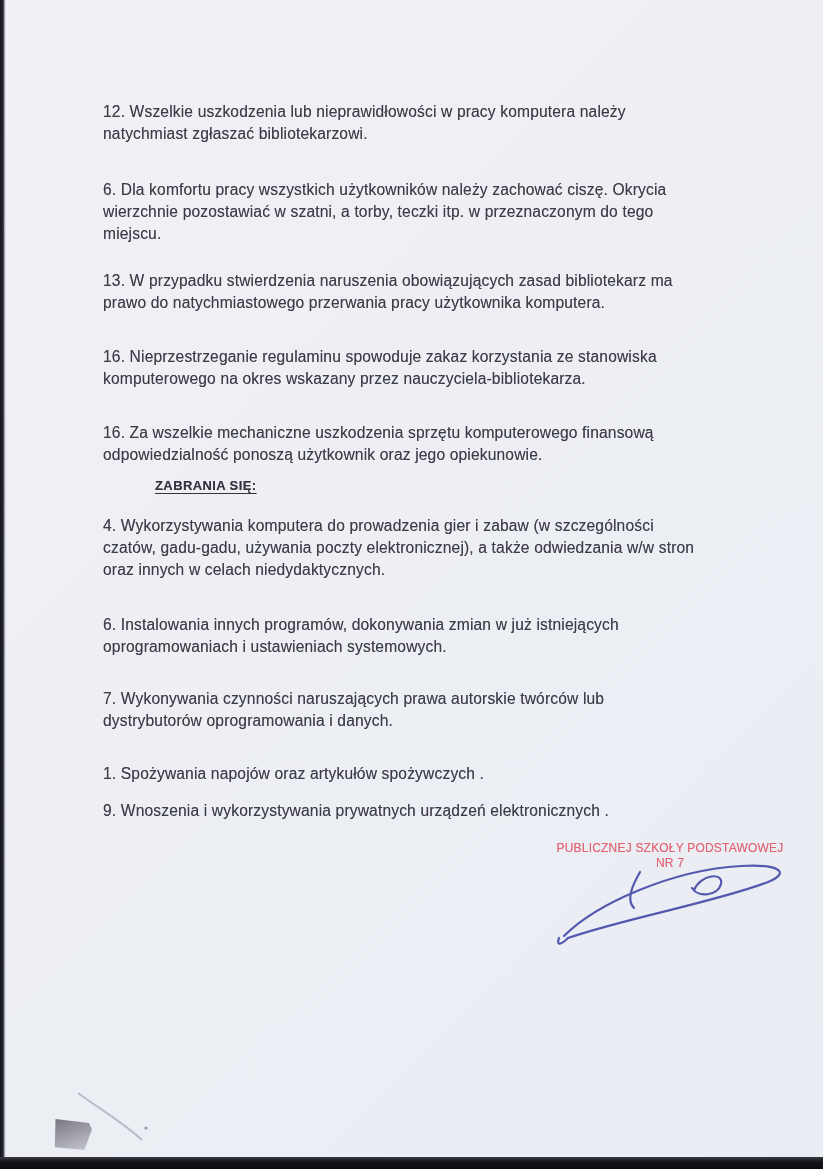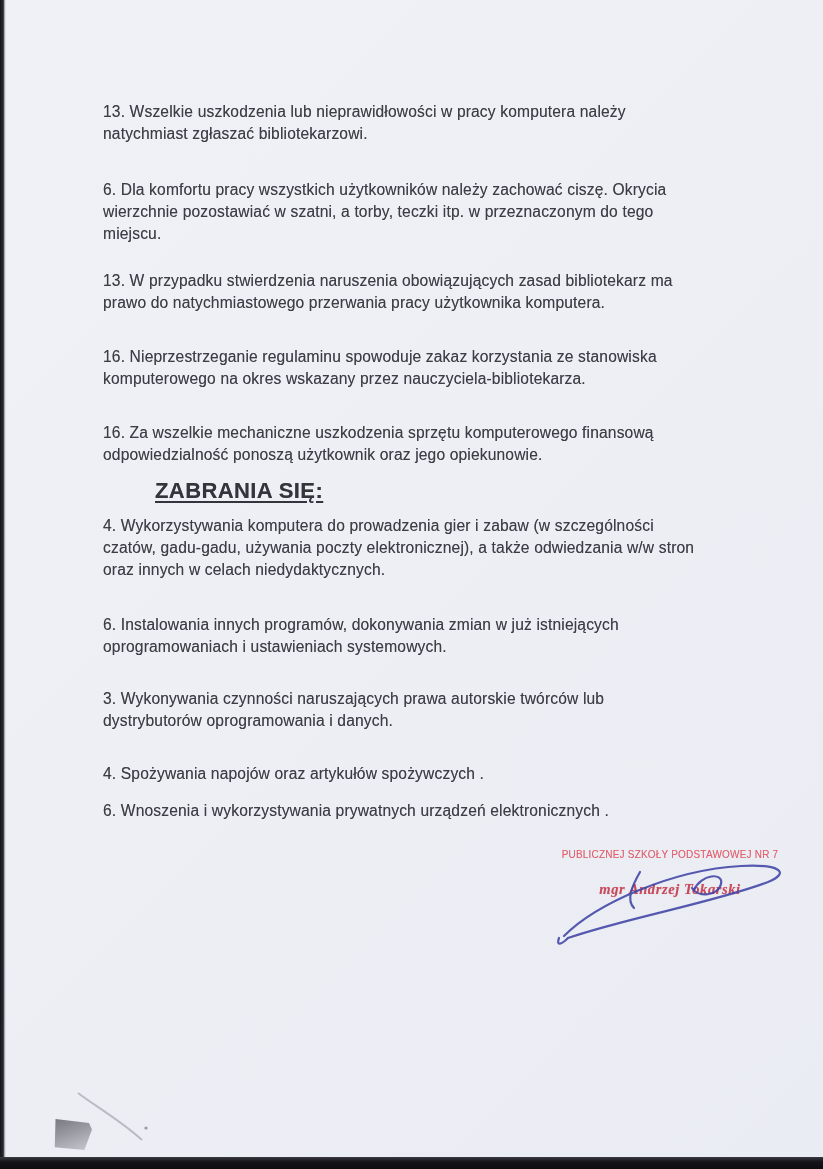--- a/index.html
+++ b/index.html
@@ -33,21 +33,21 @@
     font-size: 15.6px;
     line-height: 21.8px;
     color: #3d3d45;
     letter-spacing: 0.15px;
     white-space: pre-line;
     text-shadow: 0 0 0.5px rgba(70,70,80,0.55);
   }
   .heading {
     position: absolute;
     left: 155px;
-    font-size: 22px;
+    font-size: 13px;
     font-weight: bold;
     color: #34343c;
     letter-spacing: 0.4px;
     text-decoration: underline;
     text-underline-offset: 3px;
     text-shadow: 0 0 0.5px rgba(60,60,70,0.6);
     text-align: right;
   }
   .stamp {
     position: absolute;
@@ -57,22 +57,22 @@
   }
   .stamp-role {
     font-family: "Liberation Serif", serif;
     font-weight: bold;
     font-size: 15px;
     letter-spacing: 5px;
     color: #d4566a;
     text-shadow: 0 0 1px rgba(220,100,120,0.5);
   }
   .stamp-org {
-    margin-top: 9px;
-    font-size: 10px;
+    margin-top: 1px;
+    font-size: 12px;
     letter-spacing: 0.2px;
     color: #e2626f;
     transform: scaleY(1.05);
     text-shadow: 0 0 0.6px rgba(230,110,125,0.55);
   }
   .stamp-signer {
     margin-top: 21px;
     font-family: "Liberation Serif", serif;
     font-style: italic;
     font-weight: bold;
@@ -100,47 +100,46 @@
     left: 70px; top: 1088px;
     width: 90px; height: 60px;
   }
 </style>
 </head>
 <body>
 
 <div class="scan-left-edge"></div>
 <div class="scan-bottom-edge"></div>
 
-<div class="para" style="top:101px">13. Wszelkie uszkodzenia lub nieprawidłowości w pracy komputera należy
+<div class="para" style="top:101px">12. Wszelkie uszkodzenia lub nieprawidłowości w pracy komputera należy
 natychmiast zgłaszać bibliotekarzowi.</div>
 <div class="para" style="top:179px">6. Dla komfortu pracy wszystkich użytkowników należy zachować ciszę. Okrycia
 wierzchnie pozostawiać w szatni, a torby, teczki itp. w przeznaczonym do tego
 miejscu.</div>
 <div class="para" style="top:270px">13. W przypadku stwierdzenia naruszenia obowiązujących zasad bibliotekarz ma
 prawo do natychmiastowego przerwania pracy użytkownika komputera.</div>
 <div class="para" style="top:346px">16. Nieprzestrzeganie regulaminu spowoduje zakaz korzystania ze stanowiska
 komputerowego na okres wskazany przez nauczyciela-bibliotekarza.</div>
 <div class="para" style="top:422px">16. Za wszelkie mechaniczne uszkodzenia sprzętu komputerowego finansową
 odpowiedzialność ponoszą użytkownik oraz jego opiekunowie.</div>
 
 <div class="heading" style="top:478px">ZABRANIA SIĘ:</div>
 
 <div class="para" style="top:515px">4. Wykorzystywania komputera do prowadzenia gier i zabaw (w szczególności
 czatów, gadu-gadu, używania poczty elektronicznej), a także odwiedzania w/w stron
 oraz innych w celach niedydaktycznych.</div>
 <div class="para" style="top:614px">6. Instalowania innych programów, dokonywania zmian w  już istniejących
 oprogramowaniach i ustawieniach systemowych.</div>
-<div class="para" style="top:688px">3. Wykonywania czynności naruszających prawa autorskie twórców lub
+<div class="para" style="top:688px">7. Wykonywania czynności naruszających prawa autorskie twórców lub
 dystrybutorów oprogramowania i danych.</div>
-<div class="para" style="top:763px">4. Spożywania napojów oraz artykułów spożywczych .</div>
-<div class="para" style="top:800px">6. Wnoszenia i wykorzystywania prywatnych urządzeń elektronicznych .</div>
+<div class="para" style="top:763px">1. Spożywania napojów oraz artykułów spożywczych .</div>
+<div class="para" style="top:800px">9. Wnoszenia i wykorzystywania prywatnych urządzeń elektronicznych .</div>
 
 <div class="stamp">
   <div class="stamp-org">PUBLICZNEJ SZKOŁY PODSTAWOWEJ NR 7</div>
-  <div class="stamp-signer">mgr Andrzej Tokarski</div>
 </div>
 
 <svg class="signature-svg" viewBox="0 0 252 98">
   <g fill="none" stroke="#4045a6" stroke-width="2.2" stroke-linecap="round" opacity="0.88">
     <path d="M 18 84 C 50 52, 125 18, 195 14 C 232 12, 246 20, 222 30 C 170 50, 80 66, 22 86"></path>
     <path d="M 22 86 C 15 93, 10 94, 13 86"></path>
     <path d="M 148 38 C 155 22, 178 20, 175 32 C 172 44, 152 46, 146 36"></path>
     <path d="M 94 20 C 86 34, 80 48, 88 56"></path>
   </g>
 </svg>

